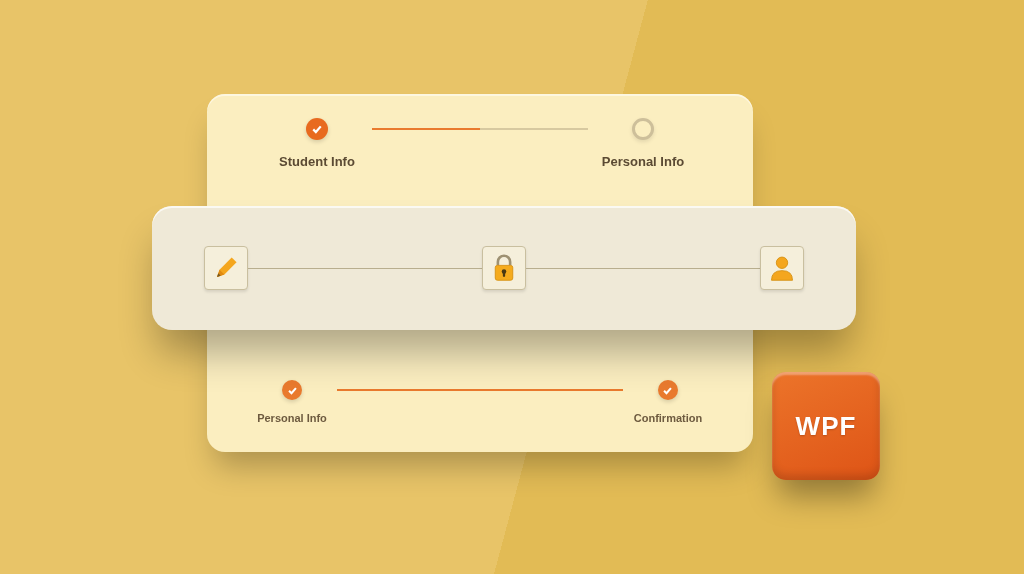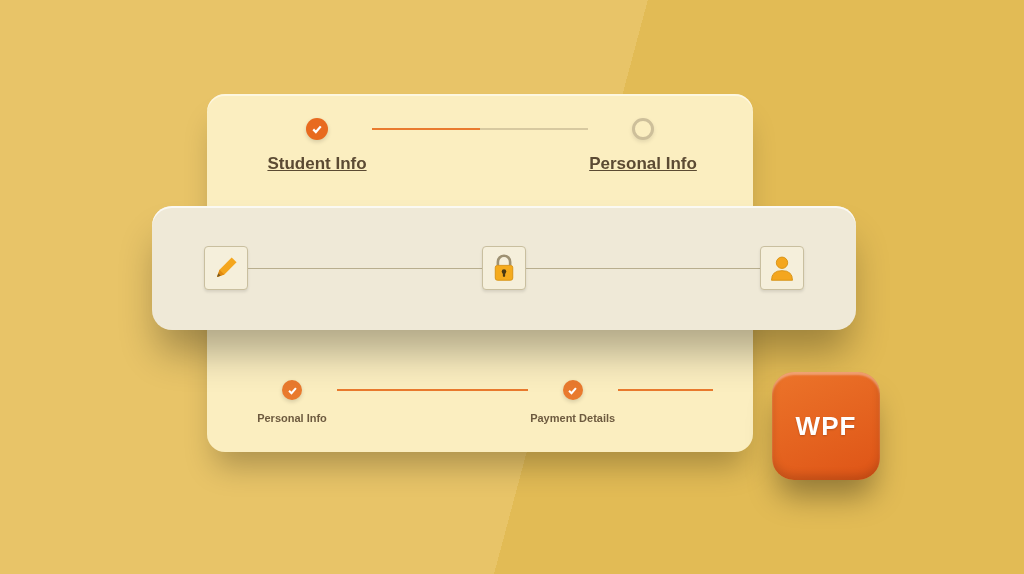--- a/index.html
+++ b/index.html
@@ -47,21 +47,21 @@
   .top-circle.ring {
     background:#fbeec0;
     border:3px solid #e97a2e;
     box-shadow:0 2px 4px rgba(0,0,0,.15);
   }
   .top-circle.empty {
     background:#fbeec0;
     border:3px solid #cdbf9a;
     box-shadow:0 2px 4px rgba(0,0,0,.1);
   }
-  .top-label { margin-top:14px; font-size:17px; font-weight:700; color:#5b4a33; white-space:nowrap;text-decoration:underline;}
+  .top-label { margin-top:14px; font-size:13px; font-weight:700; color:#5b4a33; white-space:nowrap;}
   .top-connector {
     height:2px; flex:1;
     margin-top:10px;
     position:relative; z-index:1;
   }
   .top-connector.active { background:#e97a2e;}
   .top-connector.inactive { background:#d7c9a0;}
 
   
   .bottom-stepper {
@@ -108,21 +108,21 @@
   }
   .icon-connector { flex:1; height:1px; background:#b8ae8e;}
   .icon-tile svg { display:block;}
 
   
   .wpf-badge {
     position:absolute;
     left:772px; top:372px;
     width:108px; height:108px;
     background:linear-gradient(155deg,#ec742a 0%, #de5416 100%);
-    border-radius:22px;
+    border-radius:14px;
     box-shadow:
       0 22px 30px -6px rgba(0,0,0,0.35),
       inset 0 3px 2px rgba(255,255,255,.35),
       inset 0 -5px 8px rgba(0,0,0,.15);
     display:flex; align-items:center; justify-content:center;
   }
   .wpf-badge span {
     color:#fff; font-weight:800; font-size:26px;
     letter-spacing:1px;
     text-shadow:0 1px 2px rgba(0,0,0,.2);
@@ -154,29 +154,29 @@
     <div class="bot-step">
       <div class="bot-circle">
         <svg viewBox="0 0 16 16">
             <polyline points="3,8.5 6.5,12 13,4.5"></polyline>
           </svg>
       </div>
       <div class="bot-label">Personal Info</div>
     </div>
     <div class="bot-connector"></div>
     <div class="bot-connector"></div>
+    <div class="bot-connector"></div>
     <div class="bot-step">
       <div class="bot-circle">
         <svg viewBox="0 0 16 16">
             <polyline points="3,8.5 6.5,12 13,4.5"></polyline>
           </svg>
       </div>
-      <div class="bot-label">Payment Details</div>
-    </div>
-    <div class="bot-connector"></div>
+      <div class="bot-label">Confirmation</div>
+    </div>
   </div>
 
 </div>
 
 <div class="front-card">
   <div class="icon-stepper">
 
     <div class="icon-tile">
       <span>
         <svg width="26" height="26" viewBox="0 0 32 32">

